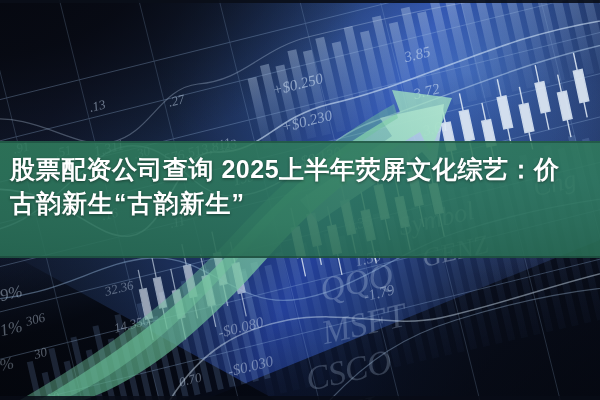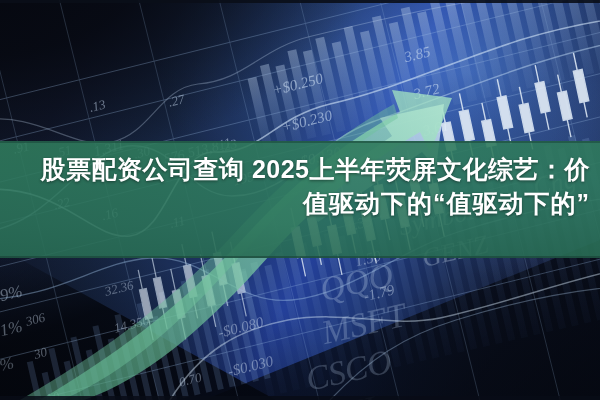--- a/index.html
+++ b/index.html
@@ -82,21 +82,21 @@
     position: absolute;
     left: 0; right: 0; top: 256px; height: 2px;
     background: rgba(22,58,48,0.50);
   }
 
   
   #title-block {
     position: absolute;
     left: 0; right: 0;
     top: 152px;
-    text-align: right;
+    text-align: left;
     padding: 0 10px;
     box-sizing: border-box;
   }
   .title-line {
     color: #ffffff;
     font-size: 25px;
     font-weight: bold;
     line-height: 34px;
     letter-spacing: 0.5px;
     text-shadow: 0 1px 3px rgba(0,0,0,0.45);
@@ -423,16 +423,16 @@
       <rect x="0" y="396" width="600" height="4" fill="#080c16" opacity="0.85"></rect>
     </g>
   </svg>
 
   <div id="green-band"></div>
   <div id="green-band-top-edge"></div>
   <div id="green-band-bot-edge"></div>
 
   <div id="title-block">
     <div class="title-line l1">股票配资公司查询 2025上半年荧屏文化综艺：价</div>
-    <div class="title-line l2">值驱动下的“值驱动下的”</div>
+    <div class="title-line l2">古韵新生“古韵新生”</div>
   </div>
 
 </div>
 
 </body></html>

